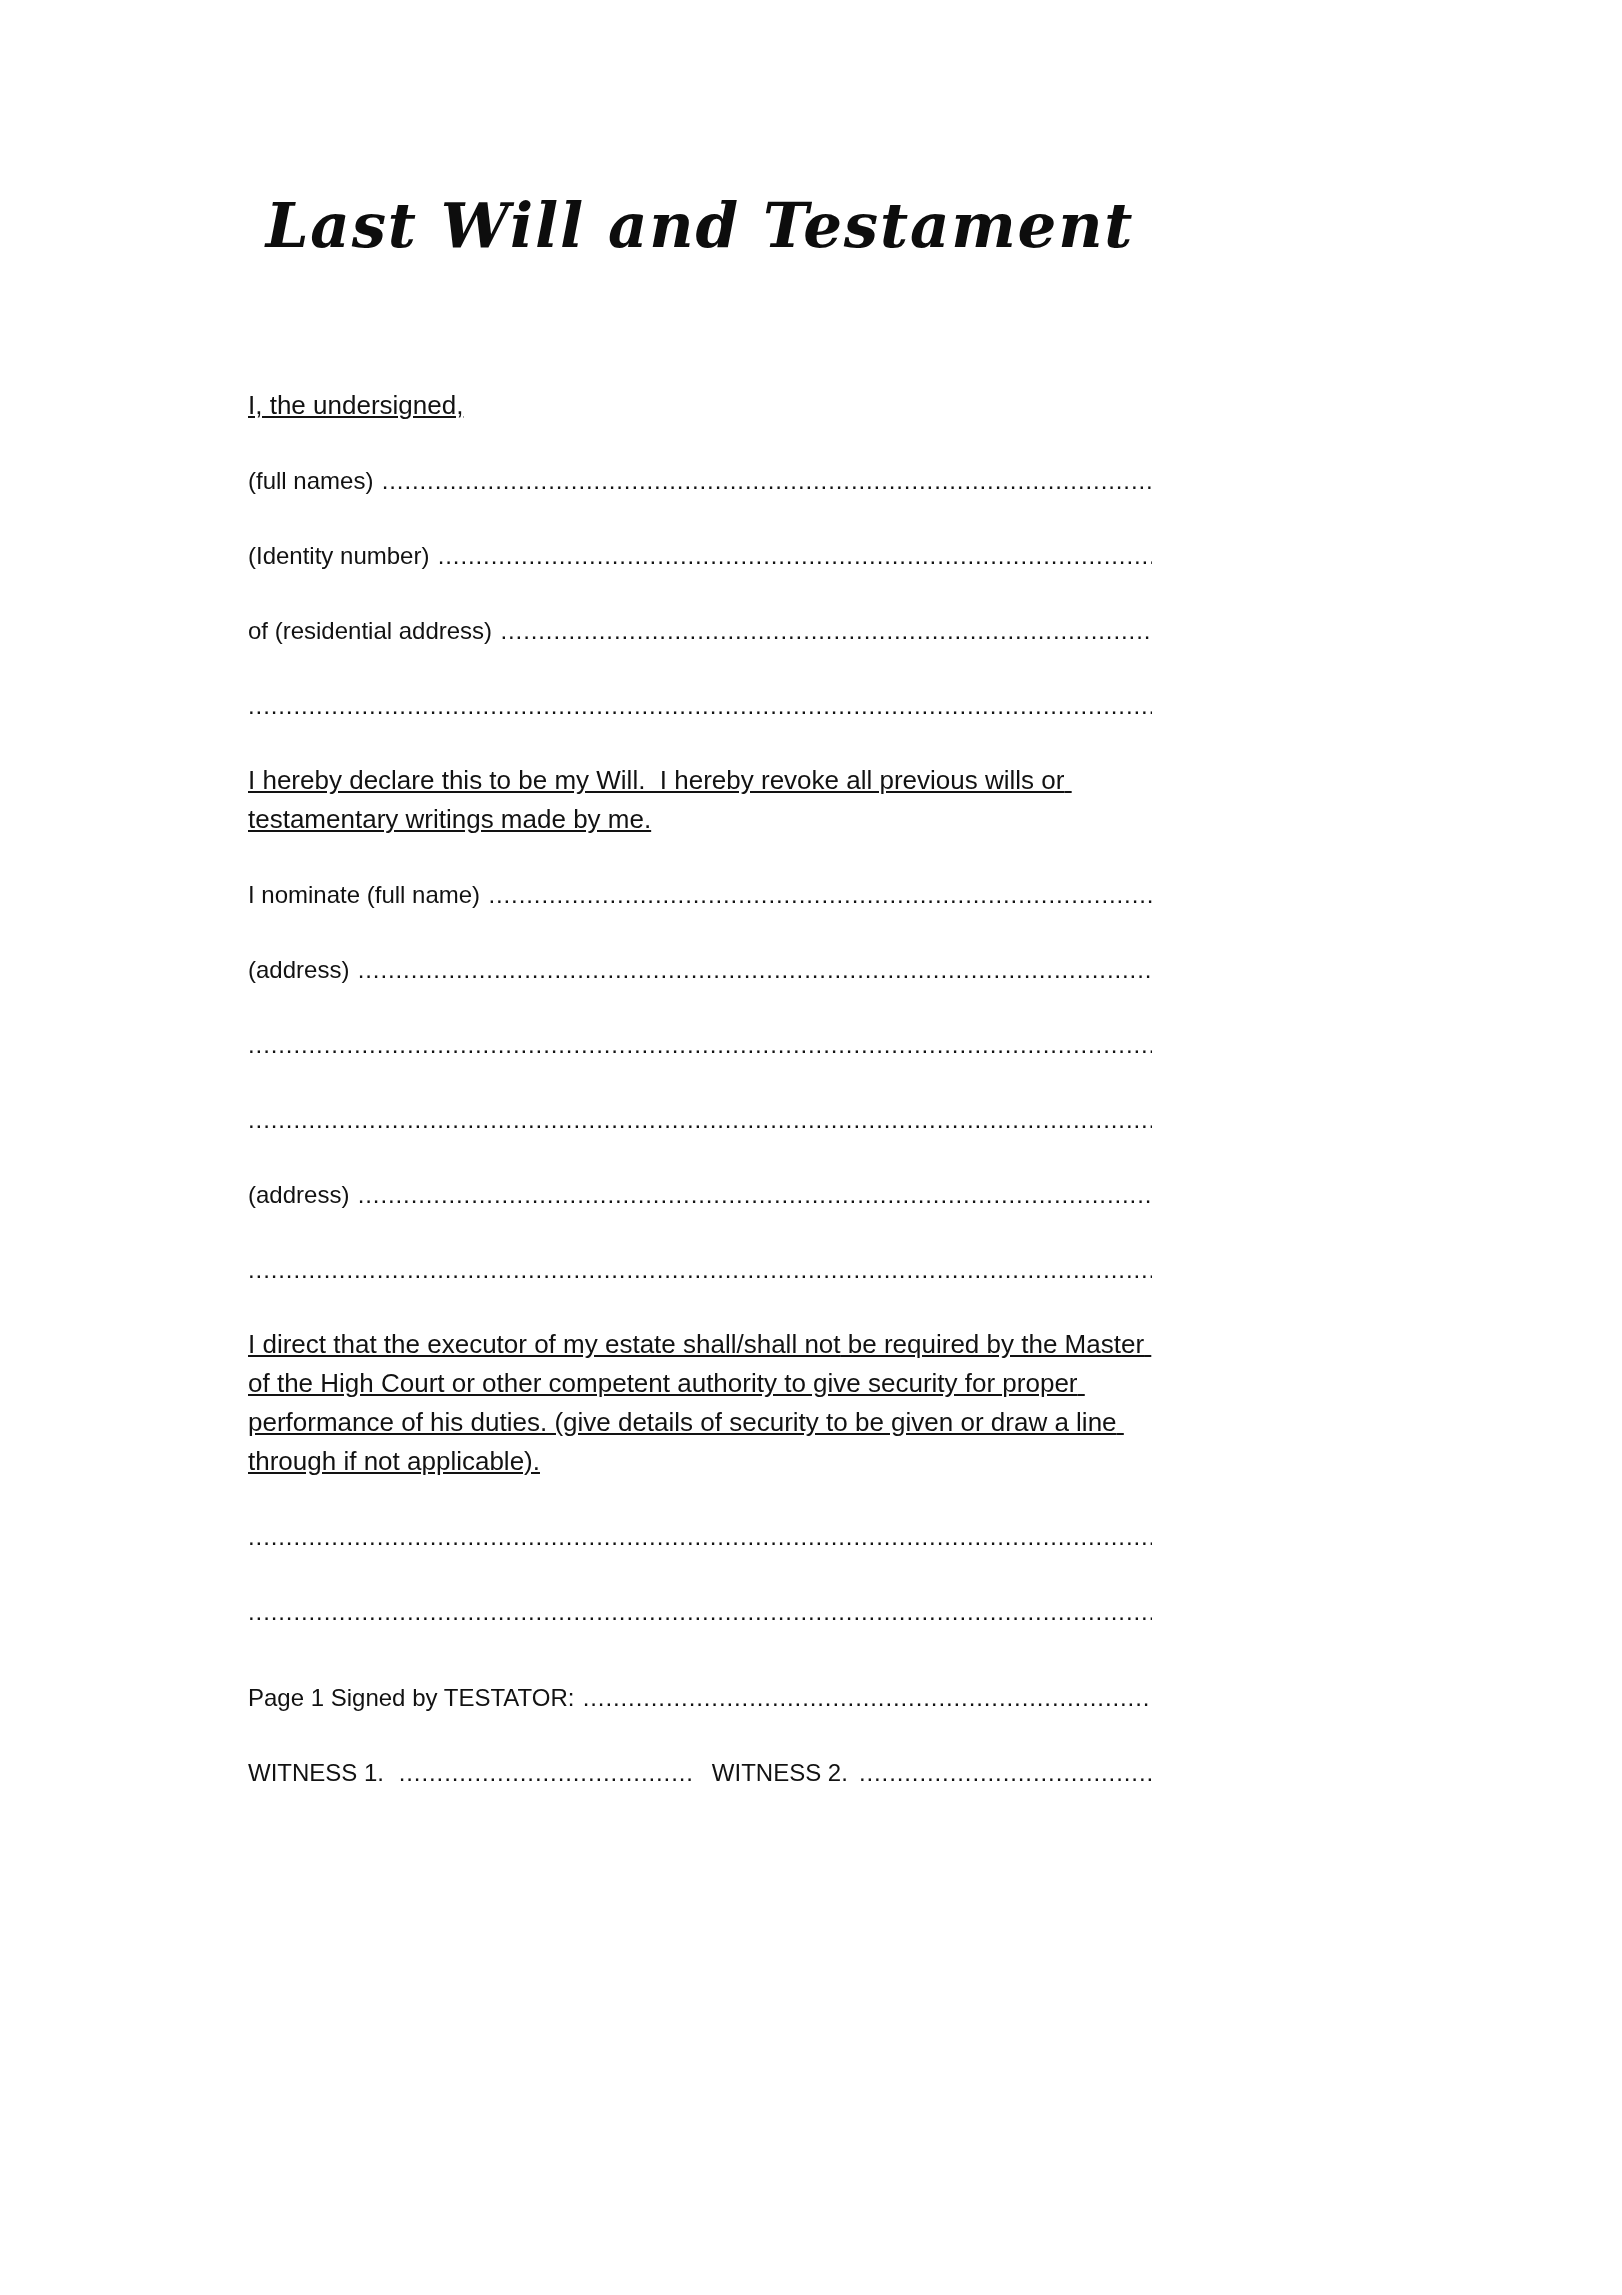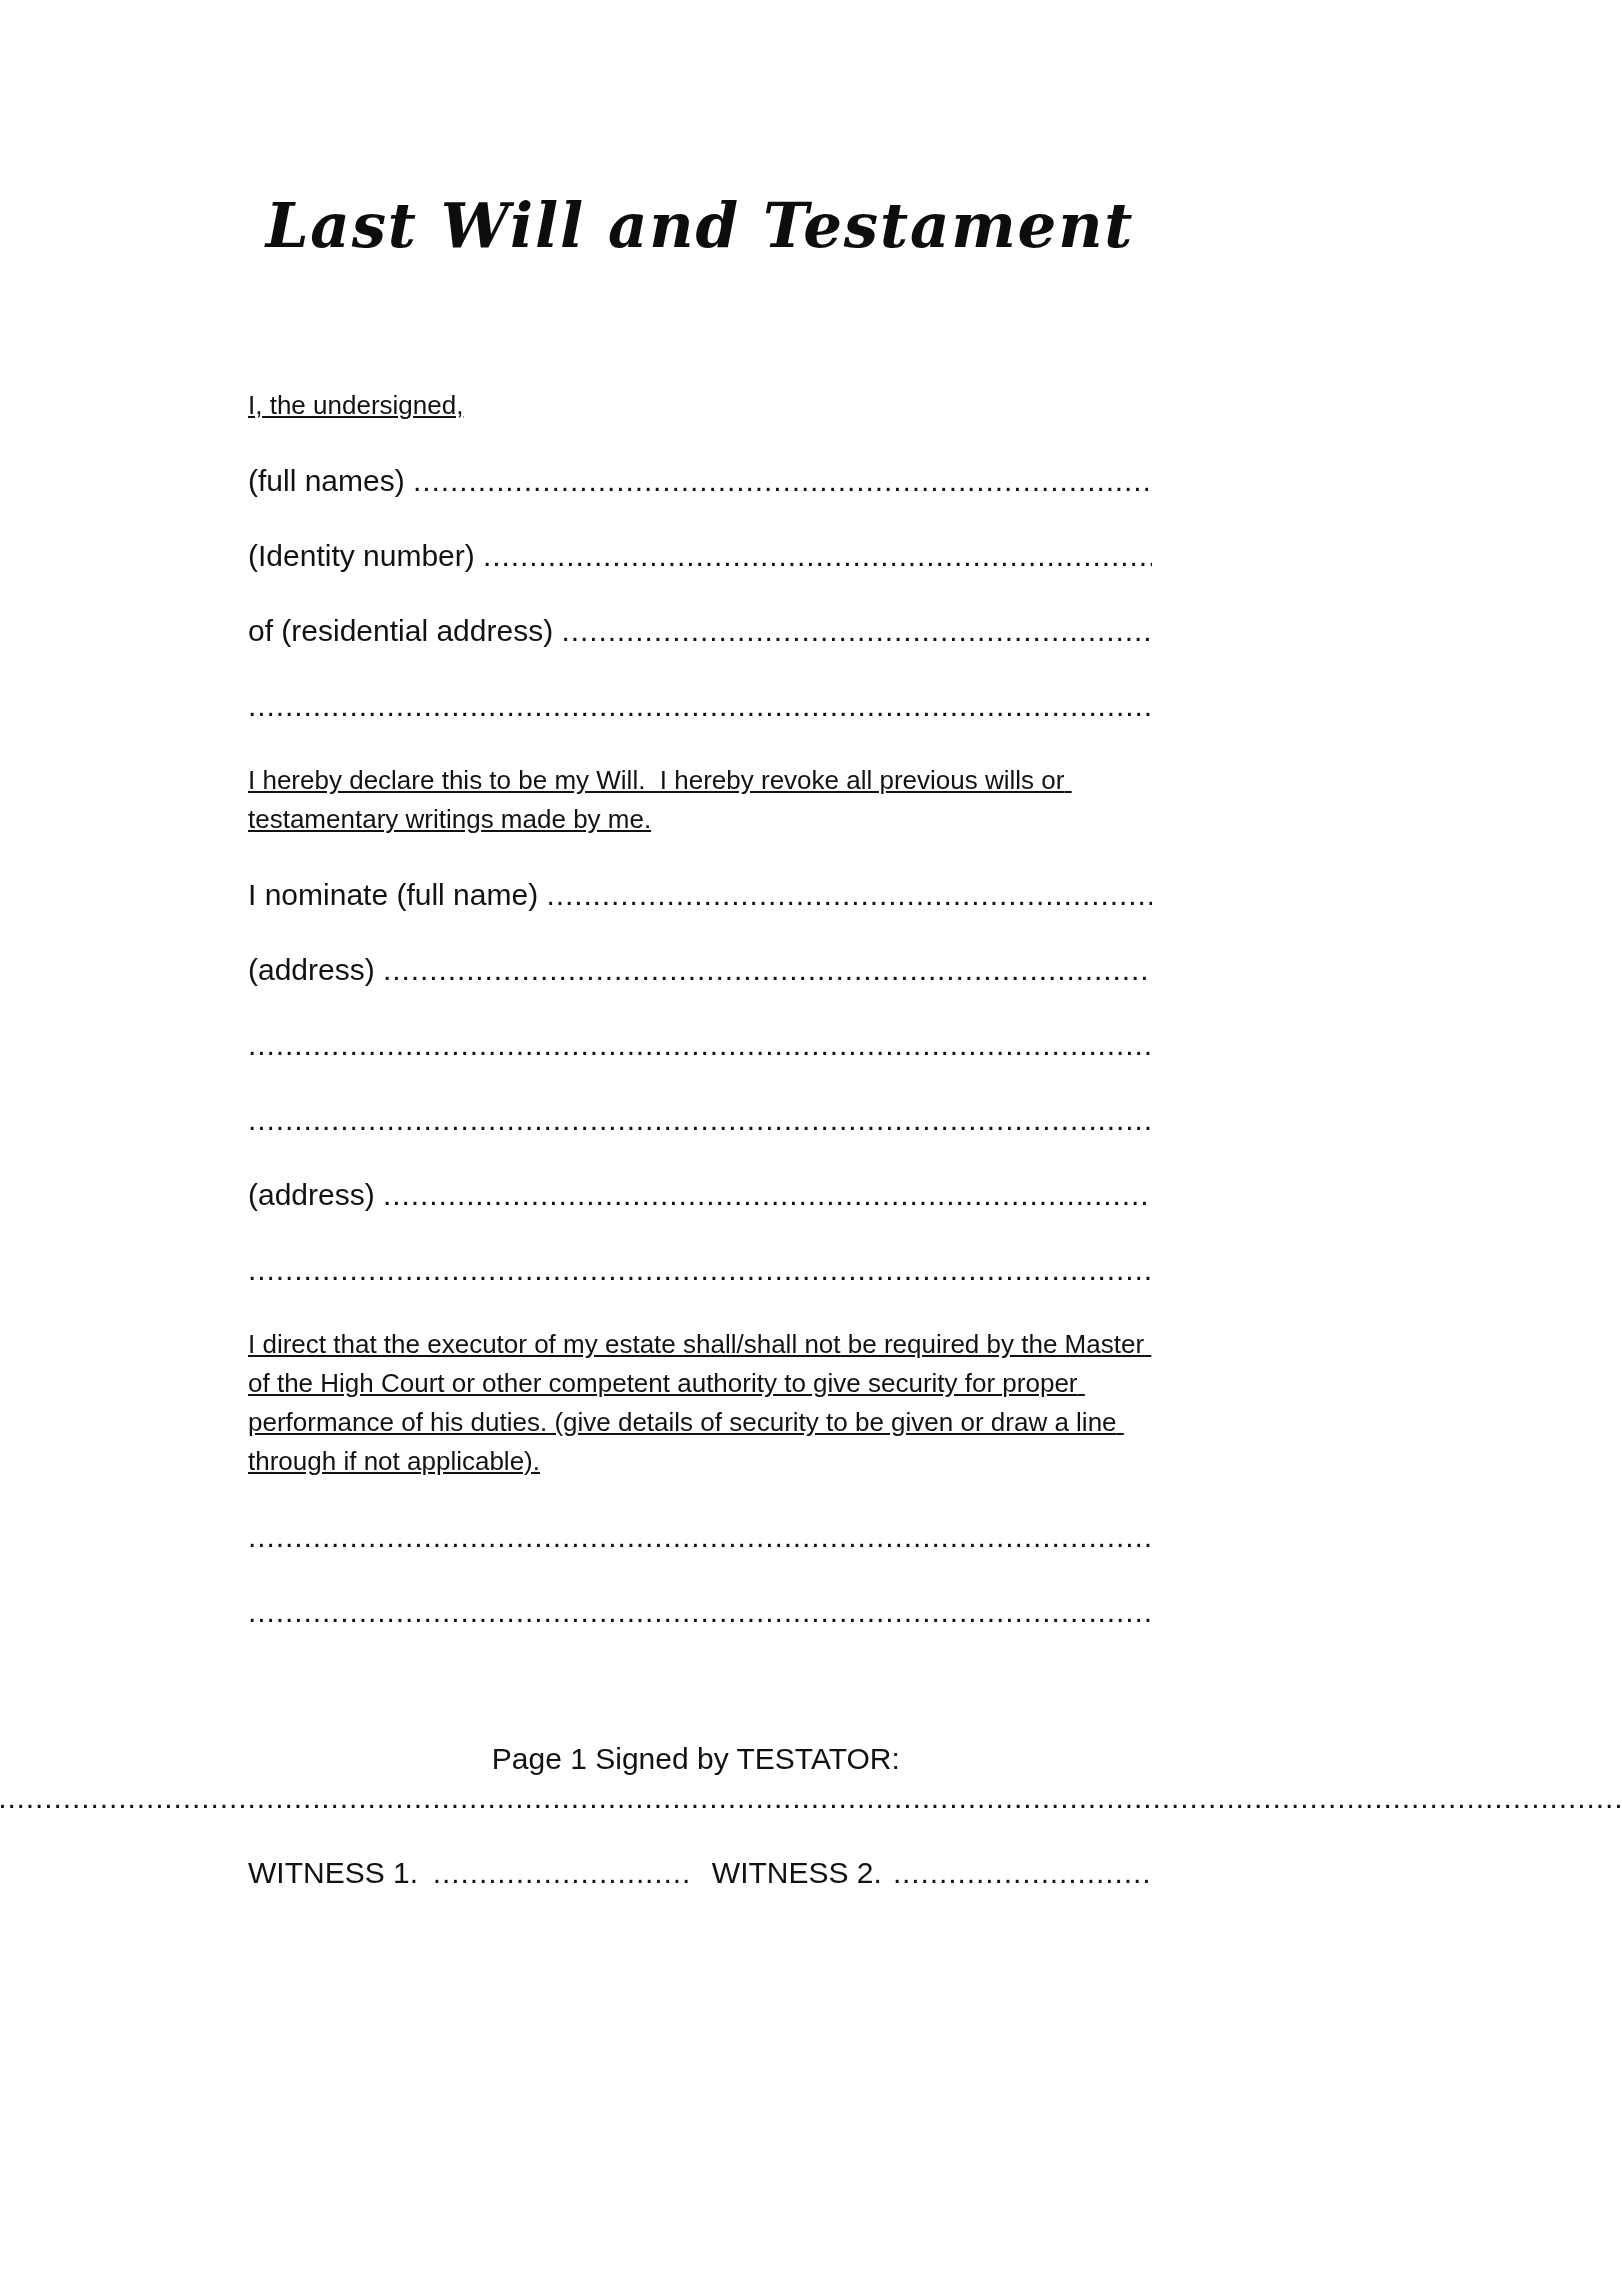--- a/index.html
+++ b/index.html
@@ -32,35 +32,35 @@
     font-size: 26px;
     line-height: 39px;
     margin-bottom: 36px;
     white-space: pre-wrap;
     text-decoration: underline;
   }
   .para { max-width: 1070px; }
   .para.decl { max-width: 992px; }
   .fill-line {
     display: flex;
-    align-items: center;
-    font-size: 30px;
+    align-items: flex-start;
+    font-size: 24px;
     line-height: 39px;
     margin-bottom: 36px;
     white-space: nowrap;
   }
   .lbl { flex: 0 0 auto; padding-right: 8.3px; }
   .dots {
     flex: 1 1 auto;
     overflow: hidden;
     white-space: nowrap;
     letter-spacing: 0.9px;
   }
   .u { text-decoration: underline; }
-  .sig-gap { margin-top: 108px; flex-direction: column; }
+  .sig-gap { margin-top: 47px; }
   .close-gap { margin-top: 73px; }
   .w-label { flex: 0 0 auto; padding-right: 14.7px; }
   .w-label.second { padding-left: 20px; padding-right: 11px; }
 </style>
 </head>
 <body>
 
 <div class="page">
 
   <h1 class="doc-title">Last Will and Testament</h1>

